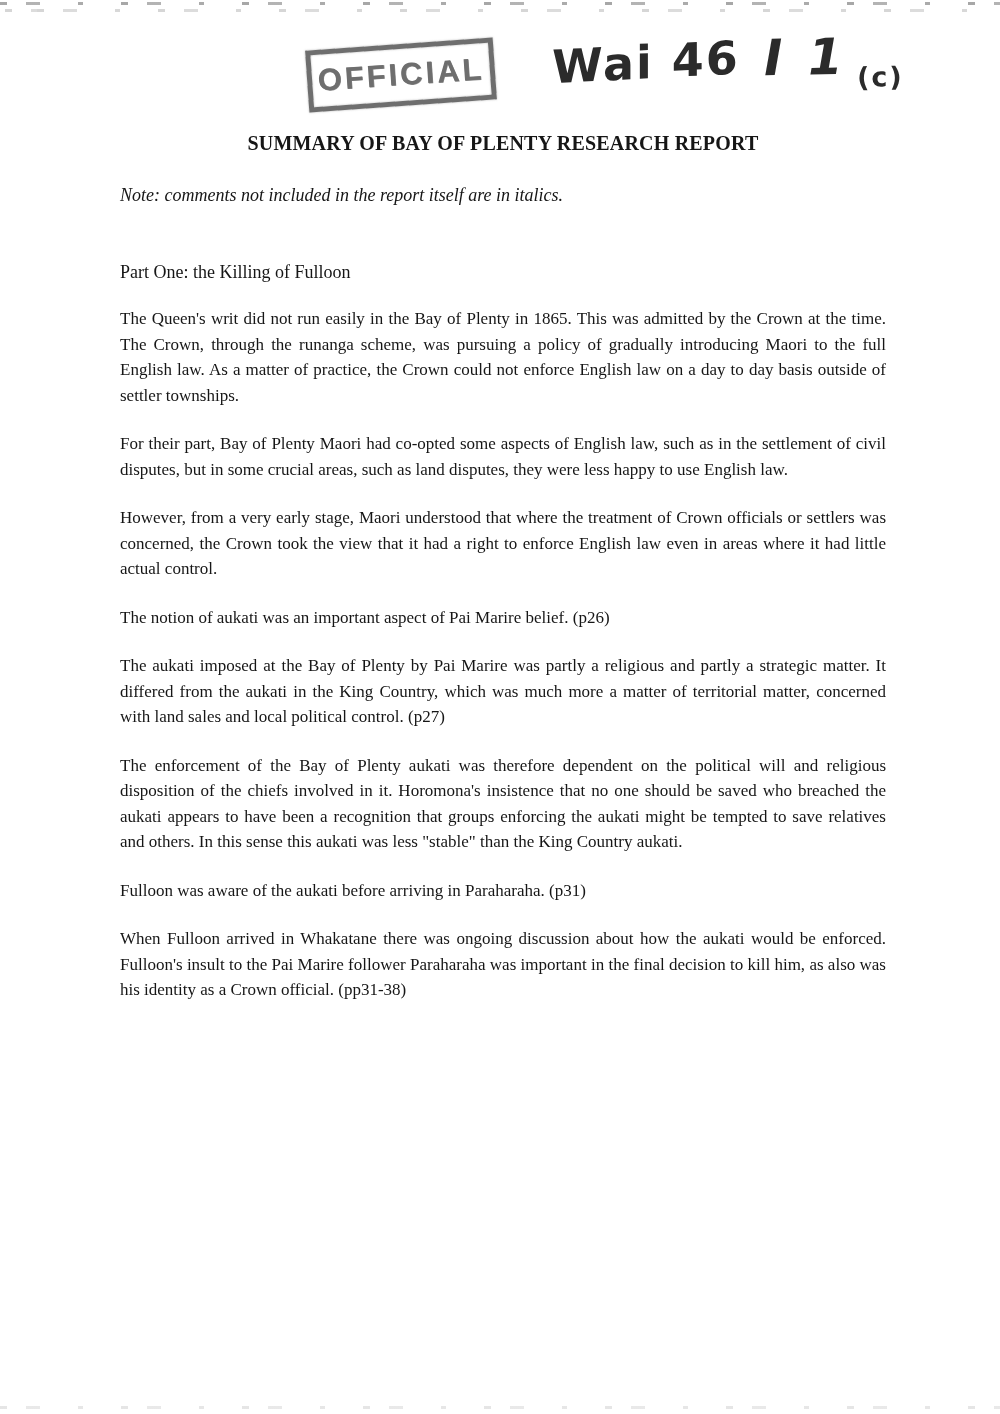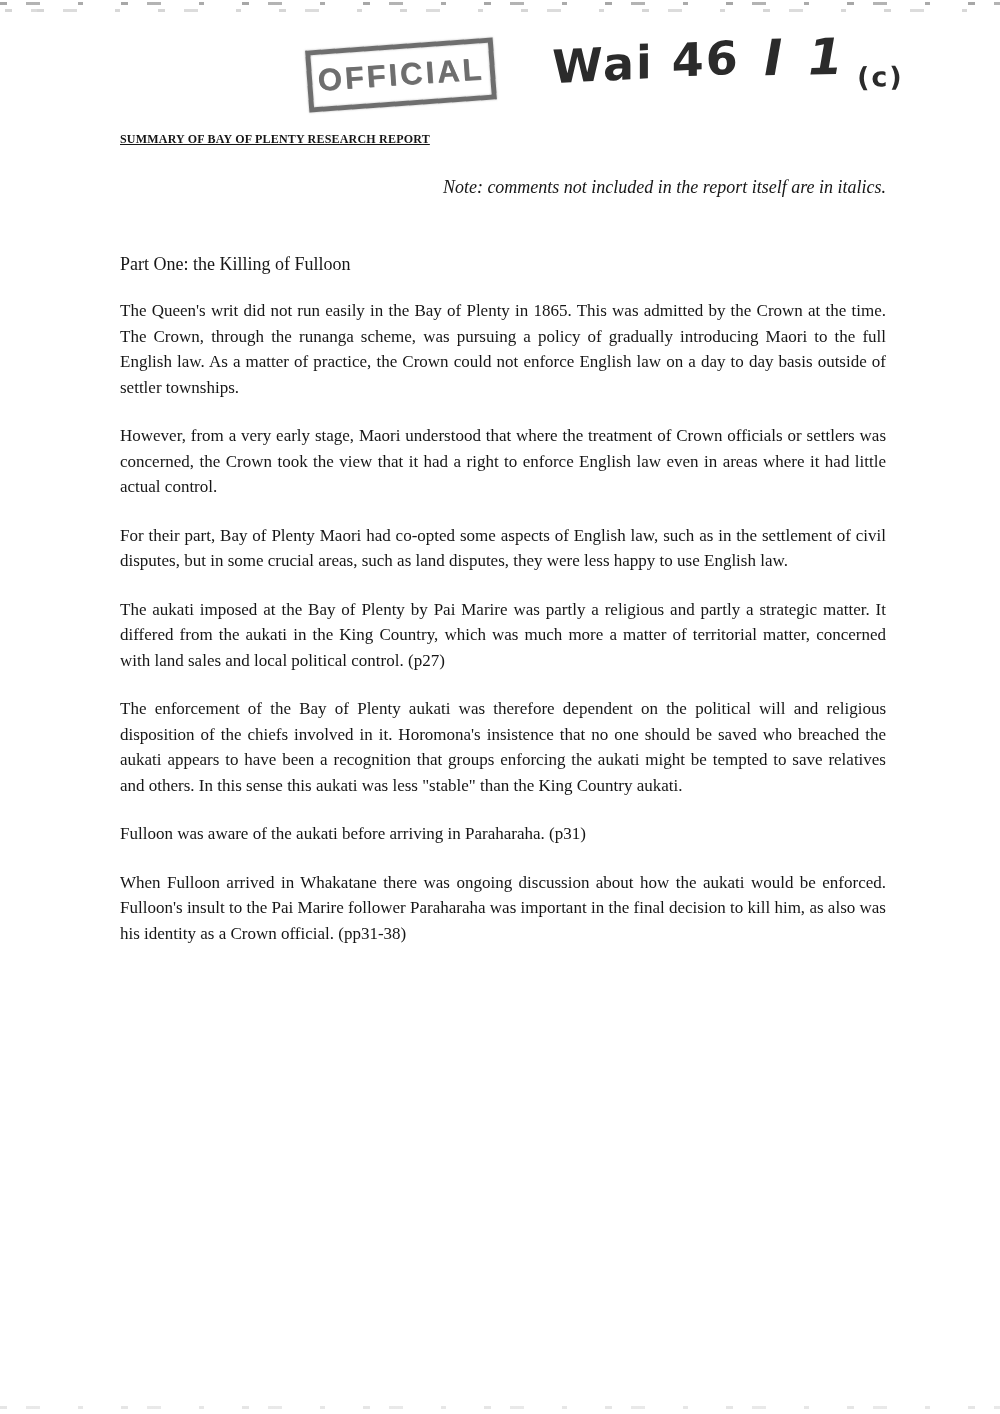--- a/index.html
+++ b/index.html
@@ -71,35 +71,34 @@
 
   
   .content {
     position: absolute;
     top: 0;
     left: 120px;
     width: 766px;
   }
   .title {
     margin: 132px 0 0 0;
-    text-align: left;
-    font-size: 12px;
+    text-align: center;
+    font-size: 20px;
     font-weight: bold;
     letter-spacing: 0.2px;
-    text-decoration: underline;
   }
   .byline {
     margin: 28px 0 0 0;
     text-align: center;
     font-size: 18px;
     font-weight: bold;
   }
   .note {
     margin: 30px 0 0 0;
-    text-align: right;
+    text-align: left;
     font-size: 18px;
     font-style: italic;
   }
   .section-heading {
     margin: 56px 0 0 0;
     font-size: 18px;
     font-weight: normal;
   }
   .para {
     margin: 23px 0 0 0;
@@ -126,21 +125,22 @@
     <span class="ann-i1">I 1</span>
     <span class="ann-c">(c)</span>
   </div>
 
   <div class="content">
     <h1 class="title">SUMMARY OF BAY OF PLENTY RESEARCH REPORT</h1>
     <p class="note">Note: comments not included in the report itself are in italics.</p>
     <h2 class="section-heading">Part One: the Killing of Fulloon</h2>
 
     <p class="para">The Queen's writ did not run easily in the Bay of Plenty in 1865. This was admitted by the Crown at the time. The Crown, through the runanga scheme, was pursuing a policy of gradually introducing Maori to the full English law. As a matter of practice, the Crown could not enforce English law on a day to day basis outside of settler townships.</p>
+    <p class="para">For their part, Bay of Plenty Maori had co-opted some aspects of English law, such as in the settlement of civil disputes, but in some crucial areas, such as land disputes, they were less happy to use English law.</p>
     <p class="para">However, from a very early stage, Maori understood that where the treatment of Crown officials or settlers was concerned, the Crown took the view that it had a right to enforce English law even in areas where it had little actual control.</p>
-    <p class="para">For their part, Bay of Plenty Maori had co-opted some aspects of English law, such as in the settlement of civil disputes, but in some crucial areas, such as land disputes, they were less happy to use English law.</p>
+    <p class="para">The notion of aukati was an important aspect of Pai Marire belief. (p26)</p>
     <p class="para">The aukati imposed at the Bay of Plenty by Pai Marire was partly a religious and partly a strategic matter. It differed from the aukati in the King Country, which was much more a matter of territorial matter, concerned with land sales and local political control. (p27)</p>
     <p class="para">The enforcement of the Bay of Plenty aukati was therefore dependent on the political will and religious disposition of the chiefs involved in it. Horomona's insistence that no one should be saved who breached the aukati appears to have been a recognition that groups enforcing the aukati might be tempted to save relatives and others. In this sense this aukati was less "stable" than the King Country aukati.</p>
     <p class="para">Fulloon was aware of the aukati before arriving in Paraharaha. (p31)</p>
     <p class="para">When Fulloon arrived in Whakatane there was ongoing discussion about how the aukati would be enforced. Fulloon's insult to the Pai Marire follower Paraharaha was important in the final decision to kill him, as also was his identity as a Crown official. (pp31-38)</p>
   </div>
 
 </div>
 
 </body></html>

